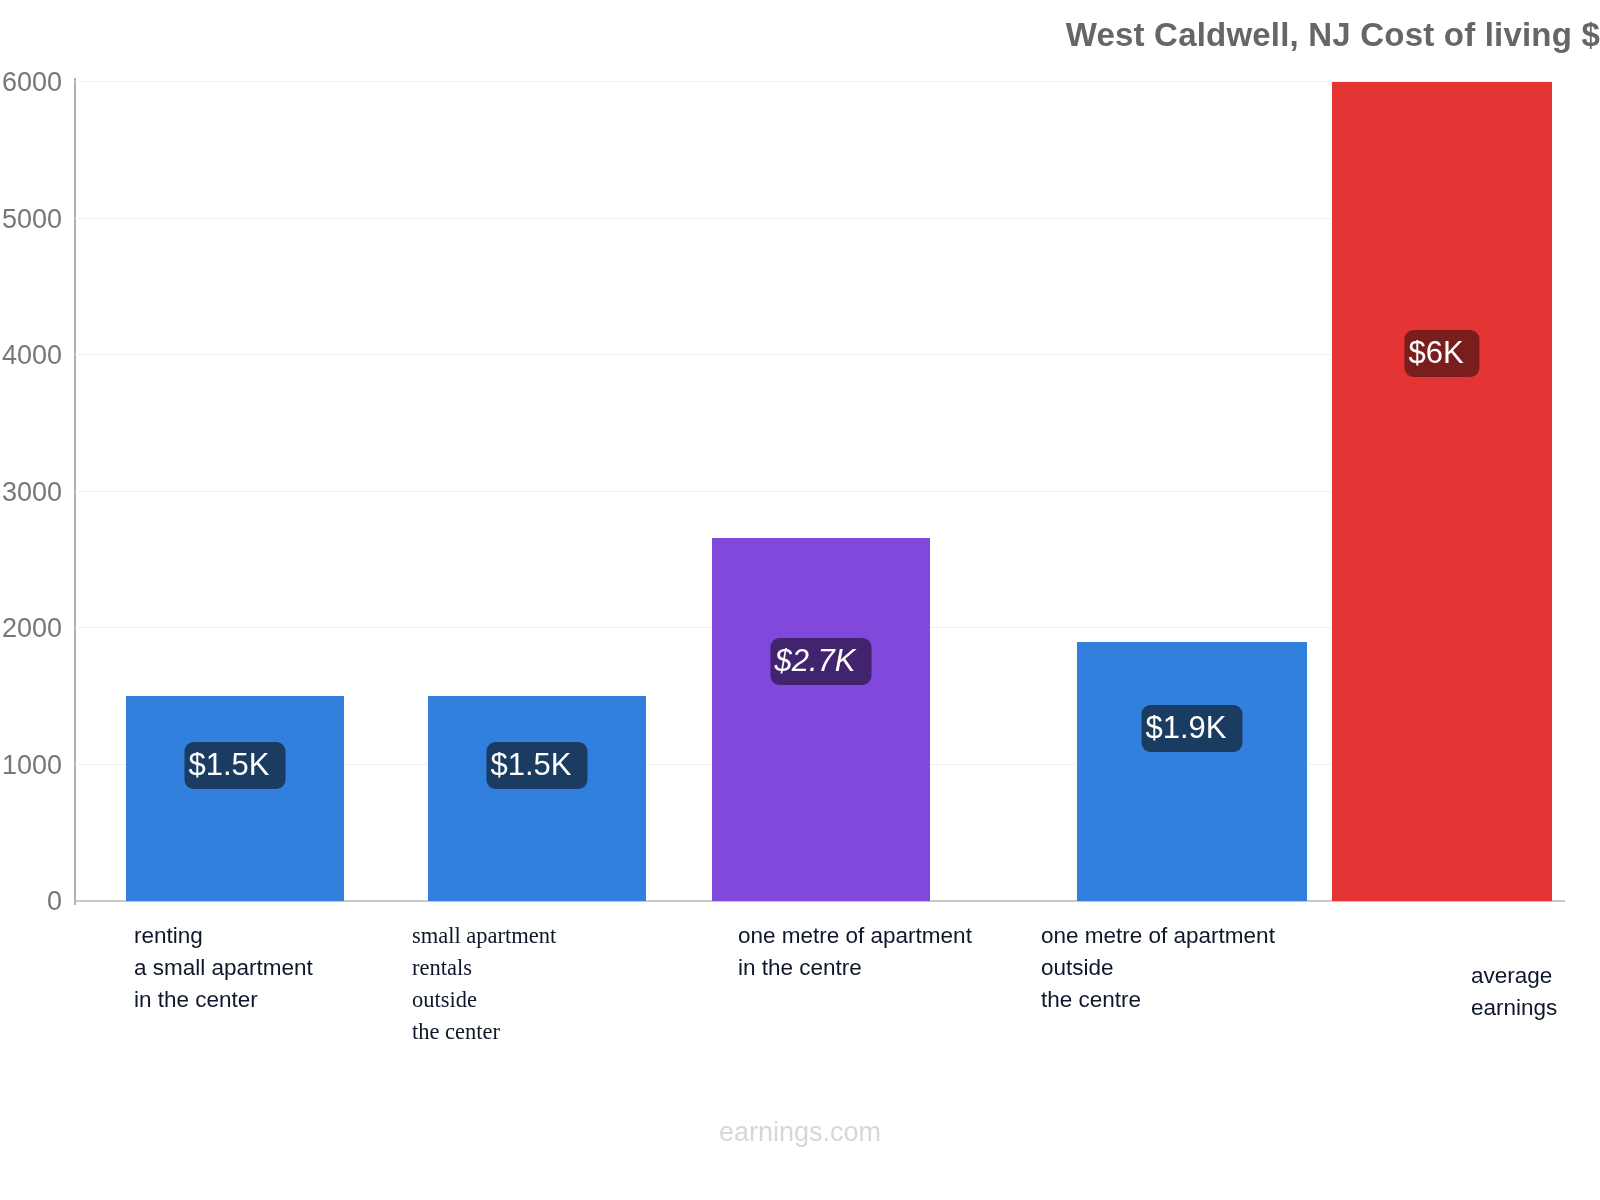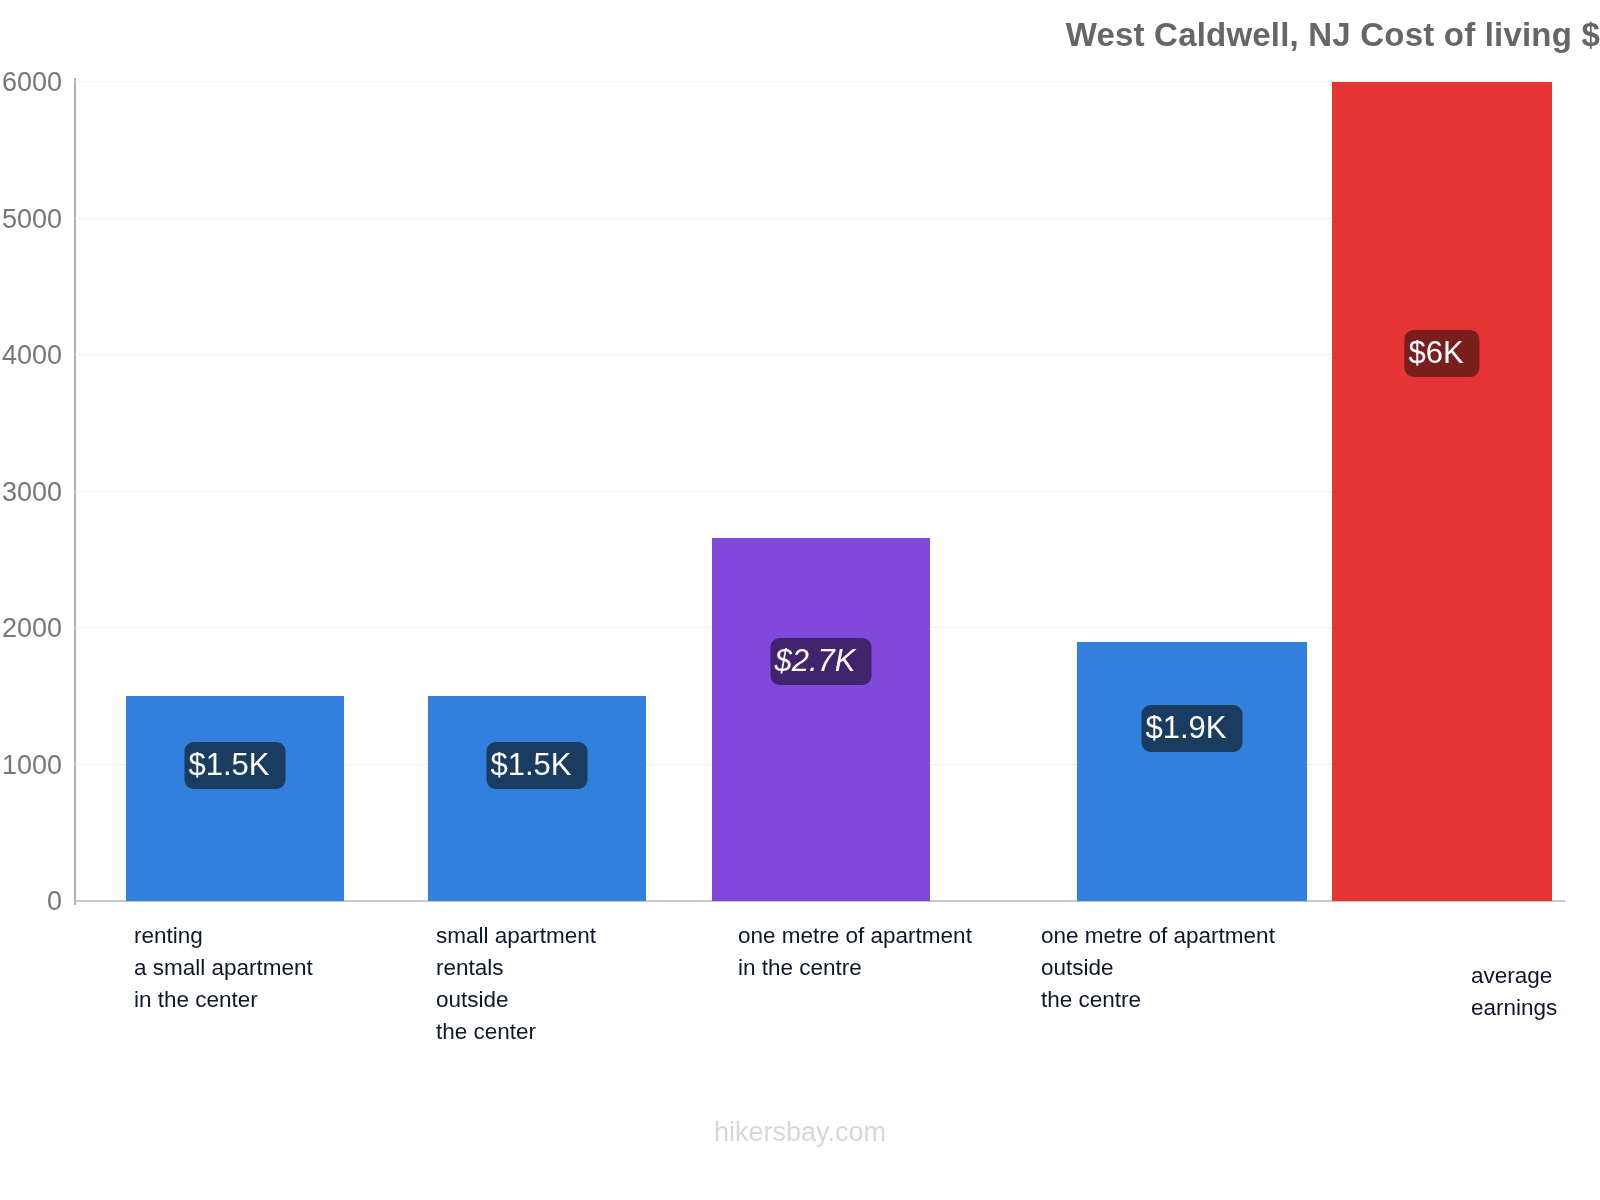--- a/index.html
+++ b/index.html
@@ -162,27 +162,27 @@
       <div class="ytick" style="top: 628px;">2000</div>
       <div class="ytick" style="top: 491.5px;">3000</div>
       <div class="ytick" style="top: 355px;">4000</div>
       <div class="ytick" style="top: 218.5px;">5000</div>
       <div class="ytick" style="top: 82px;">6000</div>
     </div>
   <div id="xlabel-layer">
       <div class="xlabel" style="left: 134px;">renting
 a small apartment
 in the center</div>
-      <div class="xlabel" style="left: 436px;">small apartment
+      <div class="xlabel" style="left: 412px; font-family: Liberation Serif, serif;">small apartment
 rentals
 outside
 the center</div>
       <div class="xlabel" style="left: 738px;">one metre of apartment
 in the centre</div>
       <div class="xlabel" style="left: 1041px;">one metre of apartment
 outside
 the centre</div>
       <div class="xlabel" style="left: 1471px; margin-top: 40px;">average
 earnings</div>
     </div>
 
-  <div class="footer-watermark">hikersbay.com</div>
+  <div class="footer-watermark">earnings.com</div>
 </div>
 
 </body></html>

